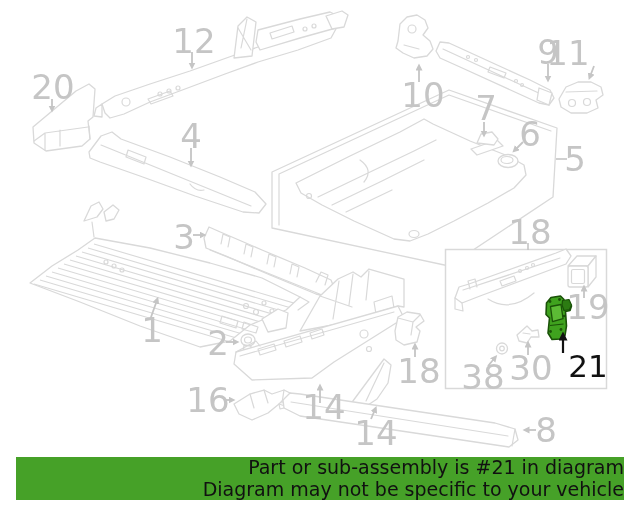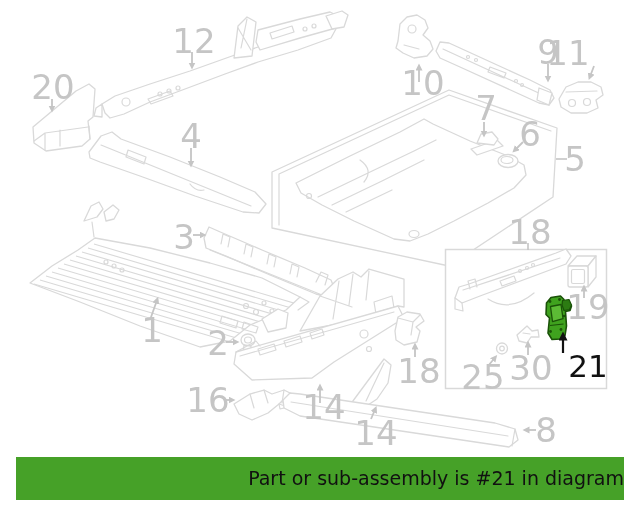--- a/index.html
+++ b/index.html
@@ -247,32 +247,33 @@
 
   <div class="callout" style="left:152px;top:330px">1</div>
   <div class="callout" style="left:218px;top:343px">2</div>
   <div class="callout" style="left:184px;top:237px">3</div>
   <div class="callout" style="left:191px;top:136px">4</div>
   <div class="callout" style="left:575px;top:159px">5</div>
   <div class="callout" style="left:530px;top:134px">6</div>
   <div class="callout" style="left:486px;top:108px">7</div>
   <div class="callout" style="left:546px;top:430px">8</div>
   <div class="callout" style="left:548px;top:52px">9</div>
-  <div class="callout" style="left:423px;top:83px">10</div>
+  <div class="callout" style="left:423px;top:95px">10</div>
   <div class="callout" style="left:568px;top:53px">11</div>
   <div class="callout" style="left:194px;top:41px">12</div>
   <div class="callout" style="left:53px;top:87px">20</div>
   <div class="callout" style="left:324px;top:407px">14</div>
   <div class="callout" style="left:419px;top:371px">18</div>
   <div class="callout" style="left:208px;top:400px">16</div>
   <div class="callout" style="left:376px;top:433px">14</div>
   <div class="callout" style="left:530px;top:232px">18</div>
   <div class="callout" style="left:588px;top:307px">19</div>
   <div class="callout" style="left:531px;top:368px">30</div>
-  <div class="callout" style="left:483px;top:377px">25</div>
+  <div class="callout" style="left:483px;top:377px">38</div>
 
   <div class="callout hl" style="left:588px;top:366px">21</div>
 
   <div class="banner">
     <div>Part or sub-assembly is #21 in diagram</div>
+    <div>Diagram may not be specific to your vehicle</div>
   </div>
 
 </div>
 
 </body></html>

